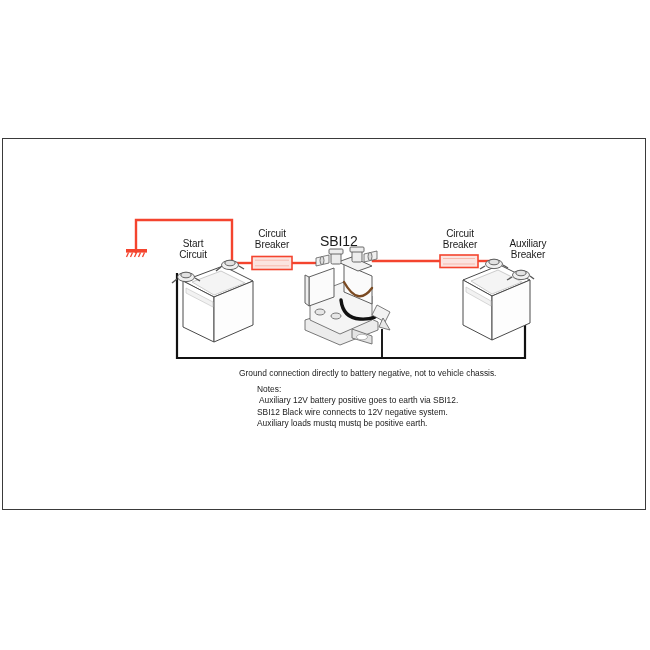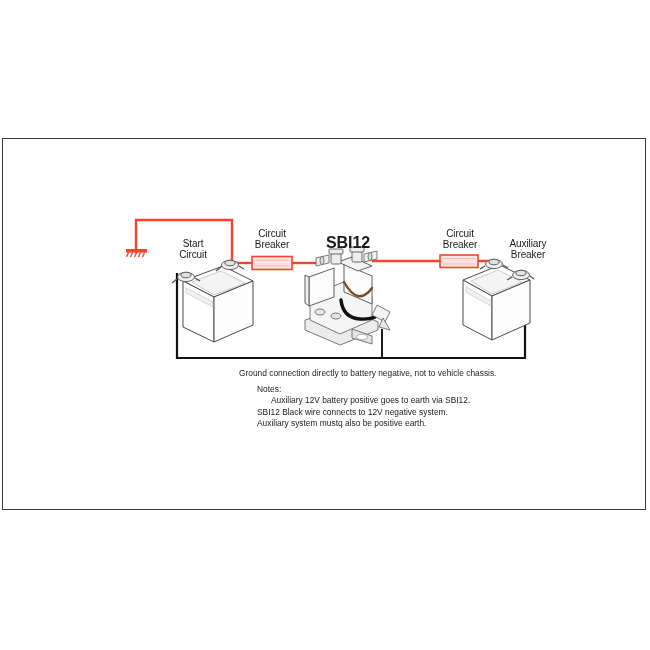--- a/index.html
+++ b/index.html
@@ -44,23 +44,23 @@
     color: #1a1a1a;
     line-height: 1.12;
     white-space: pre;
     letter-spacing: -0.1px;
   }
   .lbl-part {
     font-size: 10px;
     text-align: center;
   }
   .lbl-sbi {
-    font-size: 16px;
-    font-weight: bold;
-    text-align: right;
+    font-size: 14px;
+    font-weight: normal;
+    text-align: left;
   }
   .notes-block {
     position: absolute;
     font-family: "Liberation Sans", sans-serif;
     color: #1b1b1b;
     font-size: 8.4px;
     line-height: 11.6px;
     white-space: pre;
     text-align: right;
   }
@@ -237,19 +237,19 @@
   <div class="lbl lbl-part" style="left:428px; top:228px; width:64px;">Circuit
 Breaker</div>
 
   <div class="lbl lbl-part" style="left:494px; top:238px; width:68px;">Auxiliary
 Breaker</div>
 
   <div class="notes-block" style="left:239px; top:368px;">Ground connection directly to battery negative, not to vehicle chassis.</div>
 
   <div class="notes-block notes-indent" style="left:239px; top:384px;">Notes:</div>
 
-  <div class="notes-block notes-indent" style="left:253px; top:395px;">Auxiliary 12V battery positive goes to earth via SBI12.</div>
+  <div class="notes-block notes-indent" style="left:241px; top:395px;">Auxiliary 12V battery positive goes to earth via SBI12.</div>
 
   <div class="notes-block notes-indent" style="left:239px; top:406.5px;">SBI12 Black wire connects to 12V negative system.</div>
 
-  <div class="notes-block notes-indent" style="left:239px; top:418px;">Auxiliary system mustq also be positive earth.</div>
+  <div class="notes-block notes-indent" style="left:239px; top:418px;">Auxiliary loads mustq mustq be positive earth.</div>
 
 </div>
 
 </body></html>

